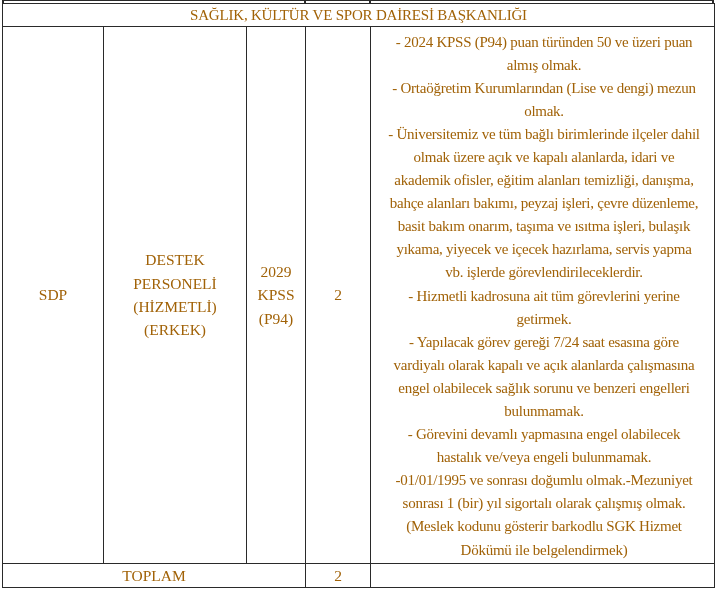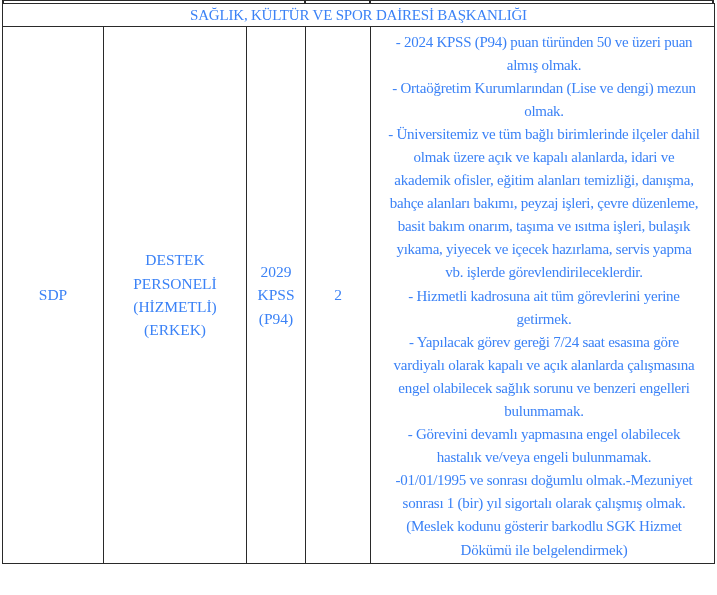--- a/index.html
+++ b/index.html
@@ -39,21 +39,21 @@
     width: 712px;
     border-collapse: collapse;
     table-layout: fixed;
   }
   table.positions td {
     border: 1.6px solid #2a2a2a;
     padding: 0;
     text-align: center;
     vertical-align: middle;
     font-size: 15.5px;
-    color: #3b82f6;
+    color: #a16207;
     background: #ffffff;
   }
   tr.dept-row td {
     height: 22px;
     font-size: 15px;
     letter-spacing: -0.2px;
   }
   tr.main-row td {
     height: 536px;
   }
@@ -136,16 +136,21 @@
 bulunmamak.
 - Görevini devamlı yapmasına engel olabilecek
 hastalık ve/veya engeli bulunmamak.
 -01/01/1995 ve sonrası doğumlu olmak.-Mezuniyet
 sonrası 1 (bir) yıl sigortalı olarak çalışmış olmak.
 (Meslek kodunu gösterir barkodlu SGK Hizmet
 Dökümü ile belgelendirmek)</div>
       </td>
     </tr>
 
+    <tr class="total-row">
+      <td colspan="3">TOPLAM</td>
+      <td>2</td>
+      <td></td>
+    </tr>
   </tbody>
     </table>
 
 </div>
 
 </body></html>

